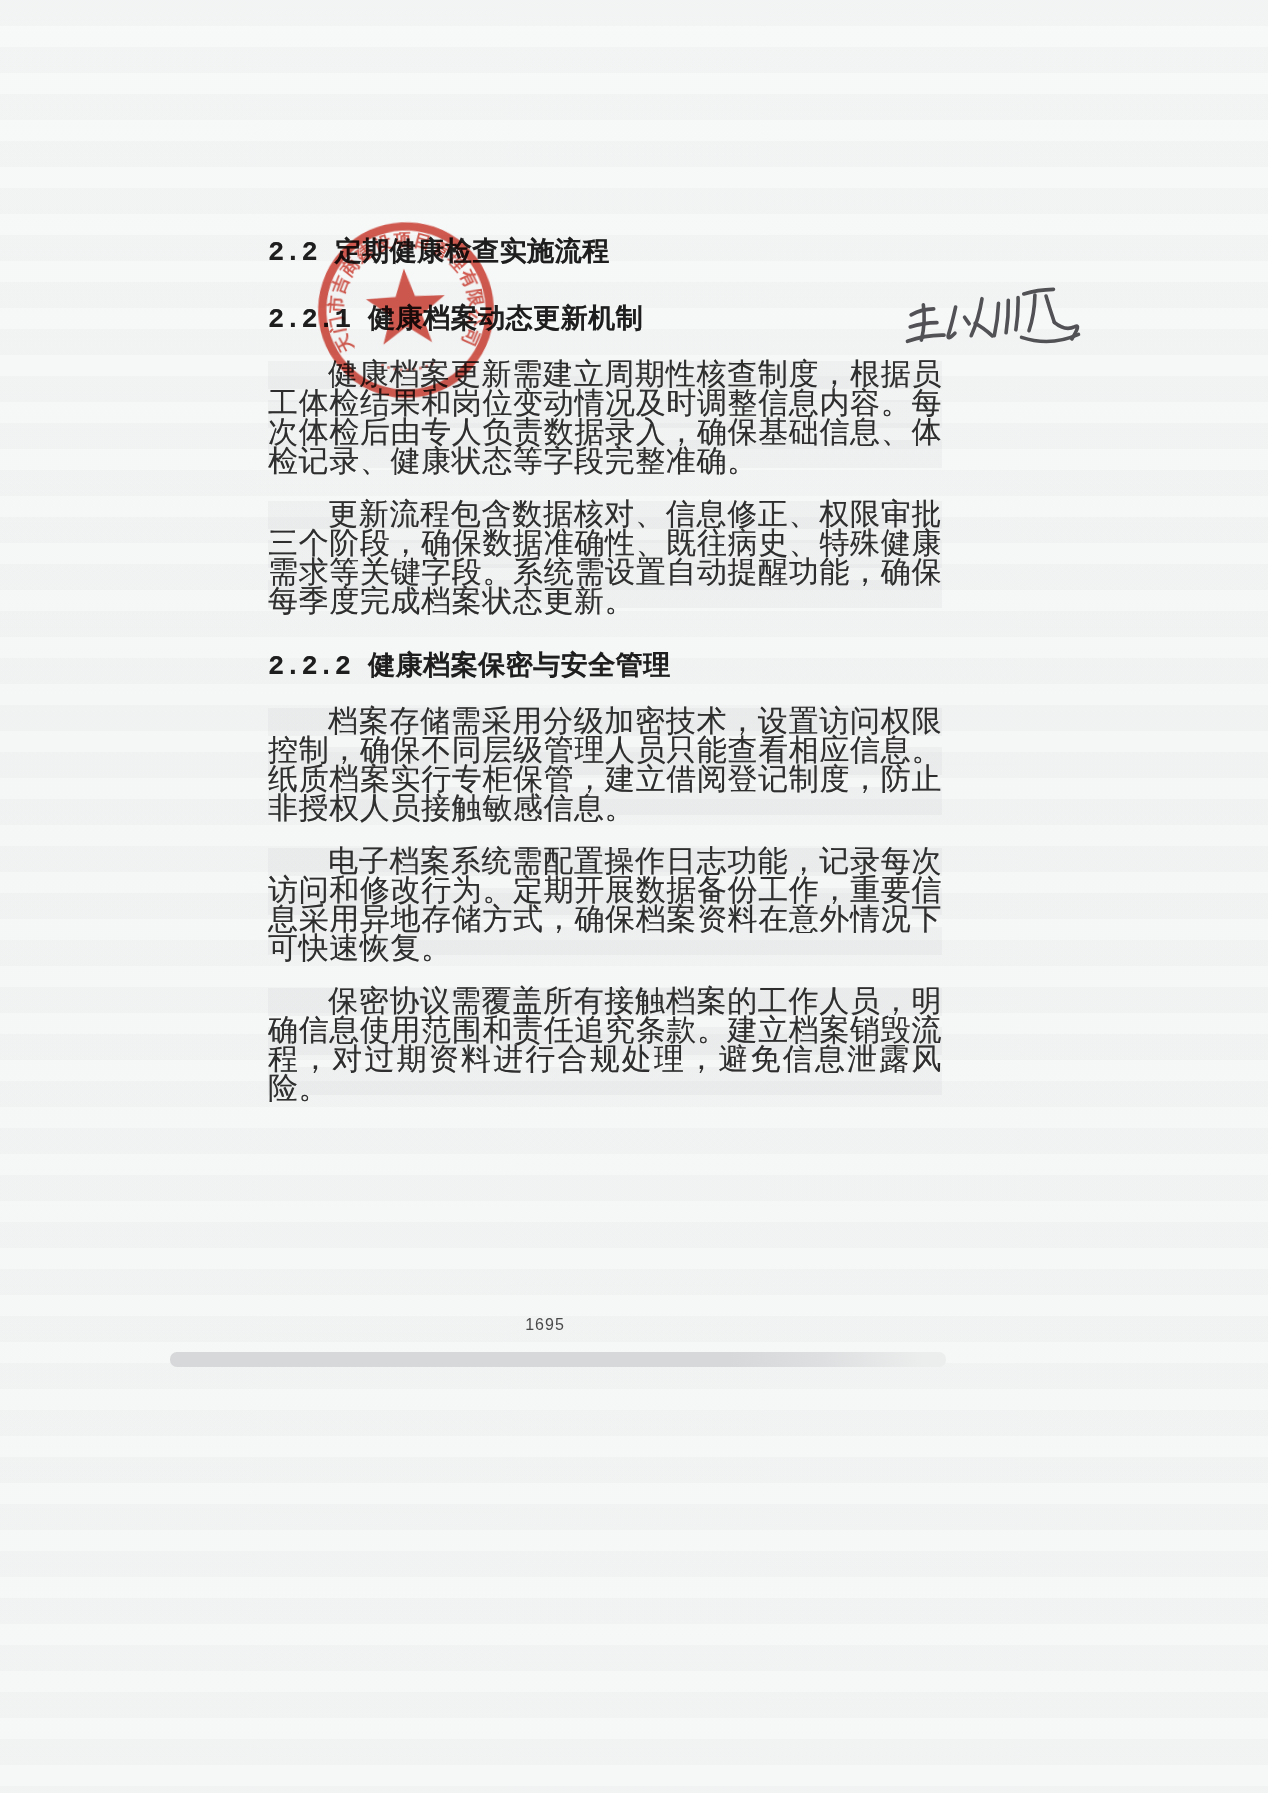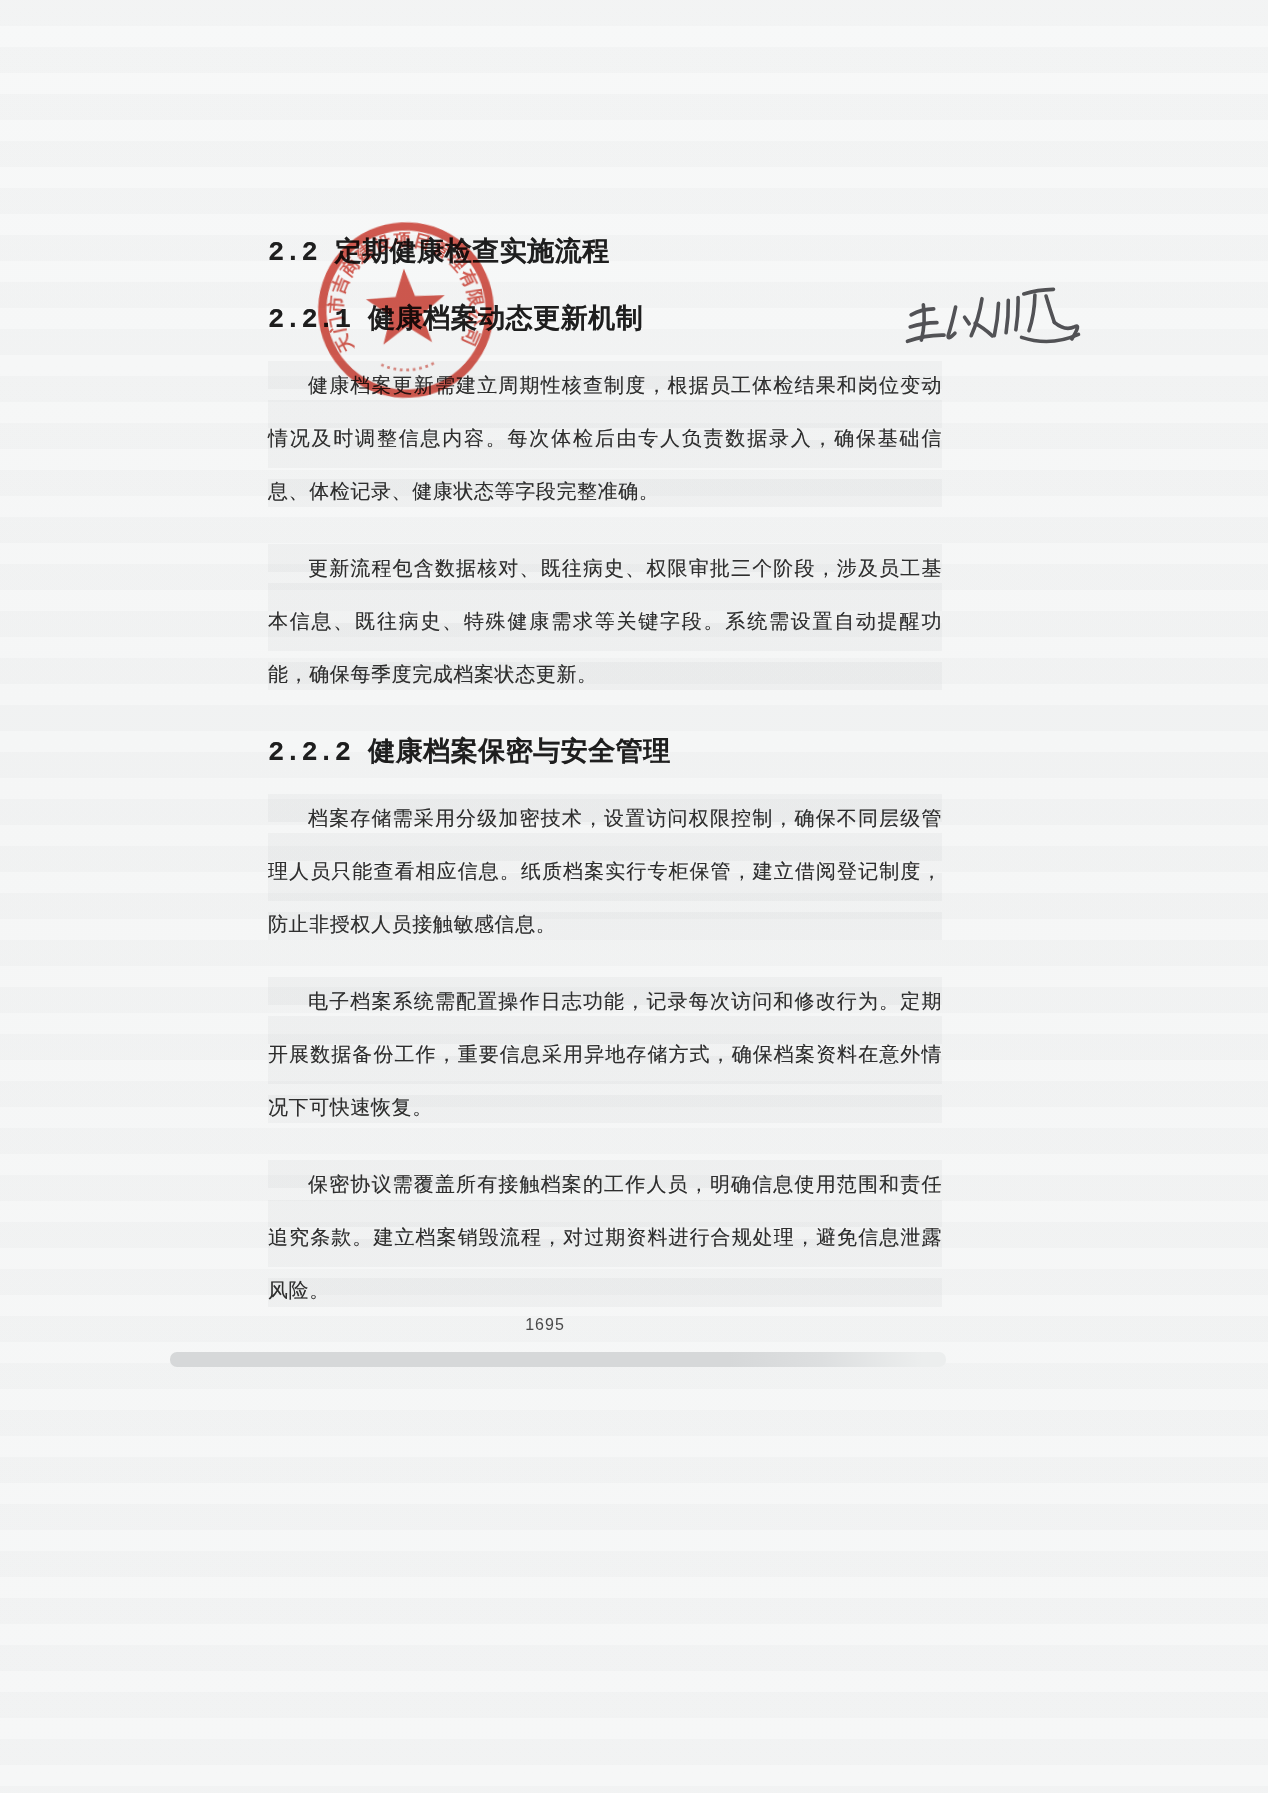--- a/index.html
+++ b/index.html
@@ -20,21 +20,21 @@
   }
   .hd{
     font-family:Liberation Mono, monospace;
     font-weight:bold;font-size:27px;line-height:30px;color:#1e1e1e;
     letter-spacing:0.5px;
     text-shadow:0 0 0.6px rgba(30,30,30,0.45);
   }
   .hd.gap{margin-top:37px;}
   .para{
     margin:24px 0 0 0;
-    font-size:20px;line-height:53px;letter-spacing:0.6px;
+    font-size:30px;line-height:29px;letter-spacing:0.6px;
     text-align:justify;text-indent:2em;color:#2e2e2e;
     text-shadow:0 0 0.6px rgba(40,40,40,0.4);
     background:repeating-linear-gradient(180deg,
       rgba(105,110,115,0.05) 2px, rgba(105,110,115,0.05) 30px,
       rgba(105,110,115,0) 30px, rgba(105,110,115,0) 41.5px);
   }
   .stamp{
     position:absolute;left:314px;top:218px;width:184px;height:184px;
     z-index:3;opacity:0.82;mix-blend-mode:multiply;
     transform:rotate(-3deg);filter:blur(0.4px);
@@ -61,21 +61,21 @@
 
 <div class="page">
 
   <div class="content">
     <div class="hd">2.2 定期健康检查实施流程</div>
 
     <div class="hd gap">2.2.1 健康档案动态更新机制</div>
 
     <p class="para">健康档案更新需建立周期性核查制度，根据员工体检结果和岗位变动情况及时调整信息内容。每次体检后由专人负责数据录入，确保基础信息、体检记录、健康状态等字段完整准确。</p>
 
-    <p class="para">更新流程包含数据核对、既往病史、权限审批三个阶段，涉及员工基本信息、既往病史、特殊健康需求等关键字段。系统需设置自动提醒功能，确保每季度完成档案状态更新。</p>
+    <p class="para">更新流程包含数据核对、信息修正、权限审批三个阶段，确保数据准确性、既往病史、特殊健康需求等关键字段。系统需设置自动提醒功能，确保每季度完成档案状态更新。</p>
 
     <div class="hd gap">2.2.2 健康档案保密与安全管理</div>
 
     <p class="para">档案存储需采用分级加密技术，设置访问权限控制，确保不同层级管理人员只能查看相应信息。纸质档案实行专柜保管，建立借阅登记制度，防止非授权人员接触敏感信息。</p>
 
     <p class="para">电子档案系统需配置操作日志功能，记录每次访问和修改行为。定期开展数据备份工作，重要信息采用异地存储方式，确保档案资料在意外情况下可快速恢复。</p>
 
     <p class="para">保密协议需覆盖所有接触档案的工作人员，明确信息使用范围和责任追究条款。建立档案销毁流程，对过期资料进行合规处理，避免信息泄露风险。</p>
 
 

